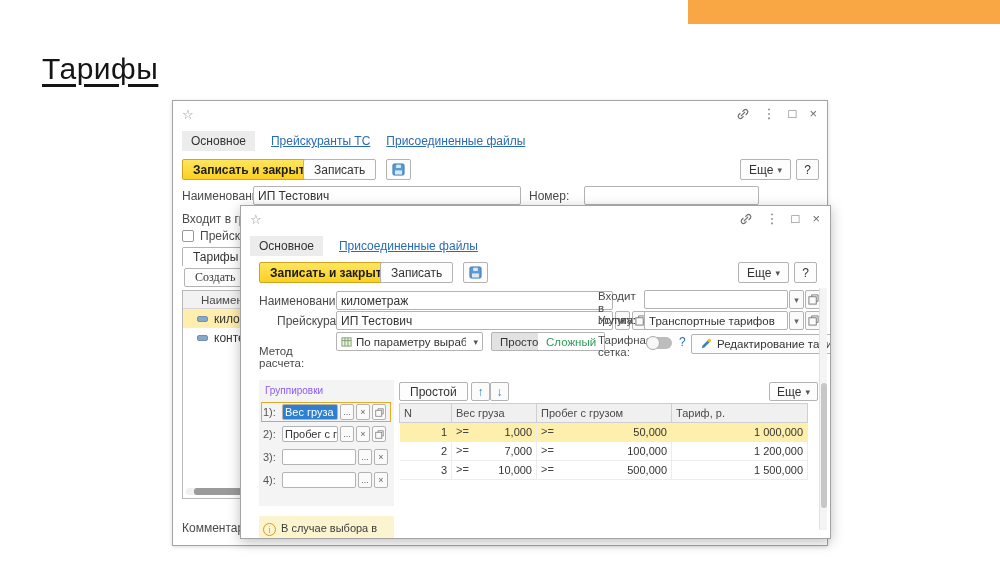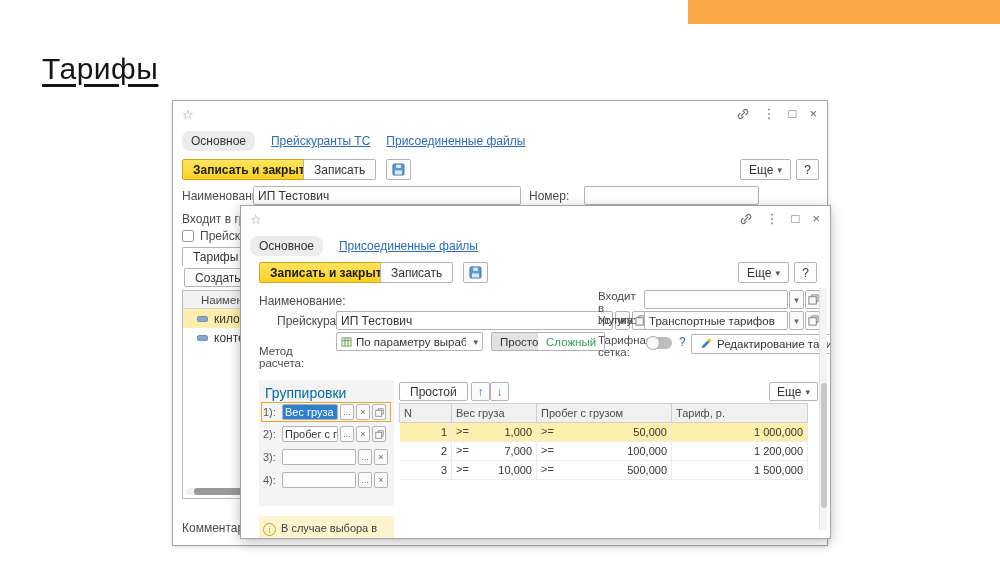--- a/index.html
+++ b/index.html
@@ -20,21 +20,21 @@
   #back-win  { left:172px; top:100px; width:656px; height:446px; box-shadow:0 1px 4px rgba(0,0,0,.14); }
   #front-win { left:240px; top:205px; width:591px; height:334px; box-shadow:0 3px 12px rgba(0,0,0,.25); }
 
   .titlebar { position:absolute; left:0; top:0; right:0; height:28px; }
   .star { position:absolute; left:9px; top:6px; font-size:13px; color:#8f8f8f; }
   .wtitle { position:absolute; left:27px; top:7px; font-size:13px; color:#535353; white-space:nowrap; }
   .winicons { position:absolute; right:10px; top:5px; display:flex; gap:13px; align-items:center; }
   .winicons span, .winicons svg { color:#6b6b6b; font-size:13px; line-height:16px; cursor:default; }
 
   .tabsrow { position:absolute; left:9px; display:flex; gap:16px; align-items:center; height:20px; }
-  .tab-active { background:#ececec; color:#333; font-size:12px; padding:3px 9px; border-radius:8px; }
+  .tab-active { background:#ececec; color:#333; font-size:12px; padding:3px 9px; border-radius:0; }
   .tab-link { color:#2a6bb5; font-size:12px; text-decoration:underline; white-space:nowrap; }
 
   .btn { display:inline-flex; align-items:center; justify-content:center; gap:4px;
     border:1px solid #b3b3b3; border-radius:2px; background:#fdfdfd;
     font-size:12px; color:#333; height:21px; padding:0 10px; white-space:nowrap; }
   .btn-yellow { background:linear-gradient(#ffe55e,#fbd021); border-color:#cda522; font-weight:bold; color:#1c1c1c; }
   .btn-icon { width:25px; padding:0; }
   .caret { font-size:9px; color:#555; }
 
   .lbl { font-size:12px; color:#4a4a4a; white-space:nowrap; }
@@ -64,21 +64,21 @@
   .seg { height:19px; display:inline-flex; align-items:center; justify-content:center;
     border:1px solid #b3b3b3; font-size:11.5px; padding:0 8px; }
   .seg-left { background:#e2e2e2; color:#333; border-radius:2px 0 0 2px; }
   .seg-right { background:#fff; color:#2e9e5b; border-left:none; border-radius:0 2px 2px 0; }
 
   .pagetab { font-size:11.5px; height:20px; display:inline-flex; align-items:center; padding:0 9px;
     border:1px solid #c6c6c6; background:#ececec; color:#444; border-radius:2px 2px 0 0; margin-right:2px; }
   .pagetab.active { background:#fff; border-bottom:1px solid #fff; color:#222; }
 
   .gpanel { background:#f4f4f4; }
-  .gtitle { font-size:14px; color:#0369a1;text-align:right; }
+  .gtitle { font-size:10px; color:#8b5cf6;text-align:right; }
   .grow { position:absolute; display:flex; align-items:center; gap:2px; }
   .gidx { font-size:11px; color:#555; width:17px; }
   .ginput { height:16px; font-size:11px; padding:0 2px; }
   .gsel { background:#2f7fd0; color:#fff; }
   .gbtn { width:14px; height:16px; border:1px solid #b3b3b3; background:#fafafa; border-radius:2px;
     display:inline-flex; align-items:center; justify-content:center; font-size:9px; color:#666; }
   .gfocus { outline:1px solid #e3aa26; outline-offset:1px; }
 
   .infobox { background:#fcf3cf; border-radius:2px; padding:5px 4px 4px 22px; position:relative; }
   .info-ic { position:absolute; left:4px; top:7px; width:13px; height:13px; border:1px solid #c9a227;
@@ -159,21 +159,21 @@
     <div class="abs input" style="left:80px; top:108px; width:430px;"></div>
     <div class="abs" style="left:9px; top:128px; display:flex; gap:6px; align-items:center;">
       <span class="chk"></span>
       <span class="lbl">Прейскурант п</span>
     </div>
 
     <div class="abs" style="left:9px; top:146px; display:flex;">
       <span class="subtab">Тарифы</span>
       <span class="subtab inactive">Пери</span>
     </div>
-    <div class="abs btn" style="left:11px; top:167px; height:19px;">Создать</div>
+    <div class="abs btn" style="left:11px; top:167px; height:19px;font-family:Liberation Serif, serif;">Создать</div>
 
     <div class="abs listbox" style="left:9px; top:189px; width:280px; height:209px;">
       <div class="listhead">Наименование</div>
       <div class="listrow sel">
         <span class="dash-ic"></span>
         <span>киломе</span>
       </div>
       <div class="listrow">
         <span class="dash-ic"></span>
         <span>контейн</span>
@@ -215,20 +215,21 @@
         <rect x="3.2" y="8" width="7.6" height="4.4" fill="#dce9f5"></rect>
       </svg>
     </div>
     <div class="abs btn" style="right:41px; top:56px; padding:0 8px;">
       <span>Еще</span>
         <span class="caret">▾</span>
     </div>
     <div class="abs btn" style="right:13px; top:56px; width:23px; padding:0;">?</div>
 
     <div class="abs lbl" style="left:18px; top:88px;">Наименование:</div>
+    <div class="abs input" style="left:95px; top:85px; width:277px;">километраж</div>
 
     <div class="abs lbl" style="left:18px; top:108px;margin-left:18px;">Прейскурант:</div>
     <div class="abs input" style="left:95px; top:105px; width:277px;">ИП Тестович</div>
     <div class="abs sq" style="left:374px; top:105px;">
         <span>▾</span>
       </div>
     <div class="abs sq sq-wide" style="left:391px; top:105px;">
       <svg width="11" height="11" viewBox="0 0 12 12">
         <rect x="1" y="3" width="8" height="8" fill="none" stroke="#777"></rect>
         <path d="M4 3 V1 H11 V8 H9" fill="none" stroke="#777"></path>

